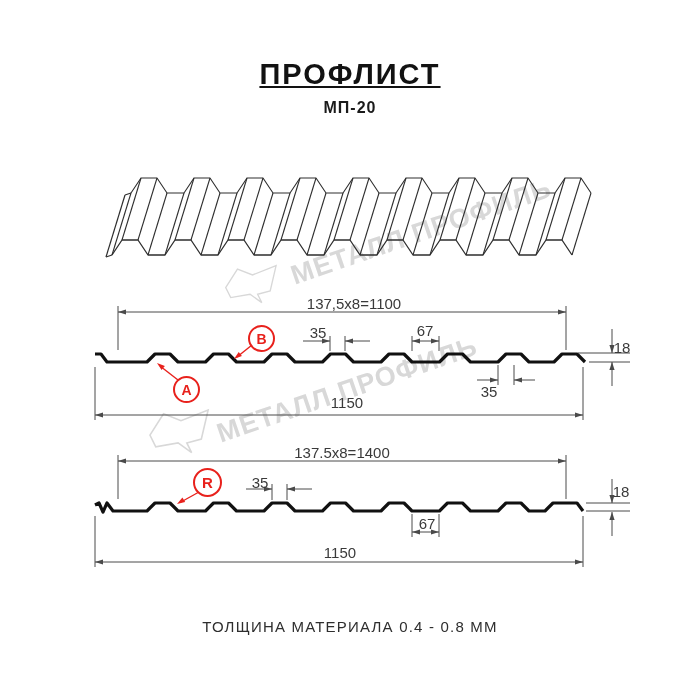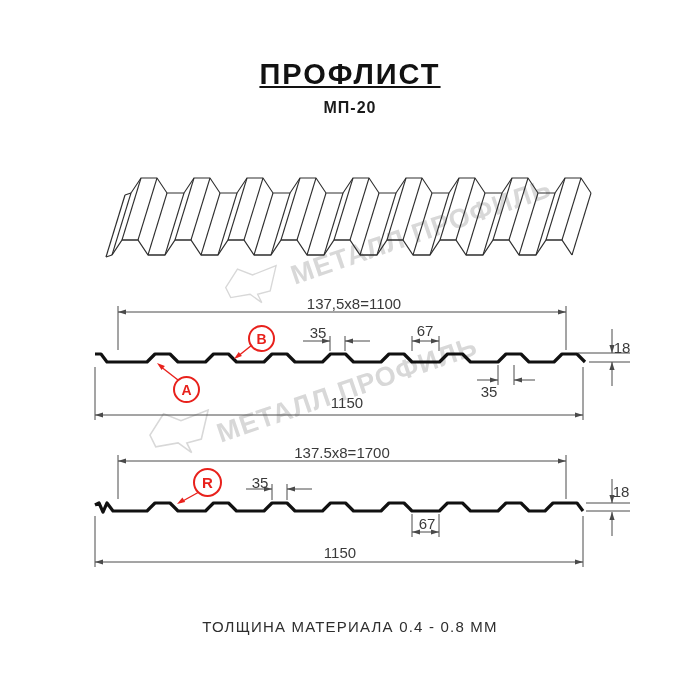--- a/index.html
+++ b/index.html
@@ -146,21 +146,21 @@
   <div class="page-title">ПРОФЛИСТ</div>
   <div class="page-subtitle">МП-20</div>
 
   <div class="dim-label" style="left:342px;top:303px;margin-left:12px;">137,5x8=1100</div>
   <div class="dim-label" style="left:318px;top:332px;">35</div>
   <div class="dim-label" style="left:425px;top:330px;">67</div>
   <div class="dim-label" style="left:622px;top:347px;">18</div>
   <div class="dim-label" style="left:489px;top:391px;">35</div>
   <div class="dim-label" style="left:347px;top:402px;">1150</div>
 
-  <div class="dim-label" style="left:342px;top:452px;">137.5x8=1700</div>
+  <div class="dim-label" style="left:342px;top:452px;">137.5x8=1400</div>
   <div class="dim-label" style="left:260px;top:482px;">35</div>
   <div class="dim-label" style="left:427px;top:523px;">67</div>
   <div class="dim-label" style="left:621px;top:491px;">18</div>
   <div class="dim-label" style="left:340px;top:552px;">1150</div>
 
   <div class="callout" style="left:173px;top:376px;">A</div>
   <div class="callout" style="left:248px;top:325px;">B</div>
   <div class="callout big" style="left:193px;top:468px;">R</div>
 
   <div class="note">ТОЛЩИНА МАТЕРИАЛА 0.4 - 0.8 ММ</div>

